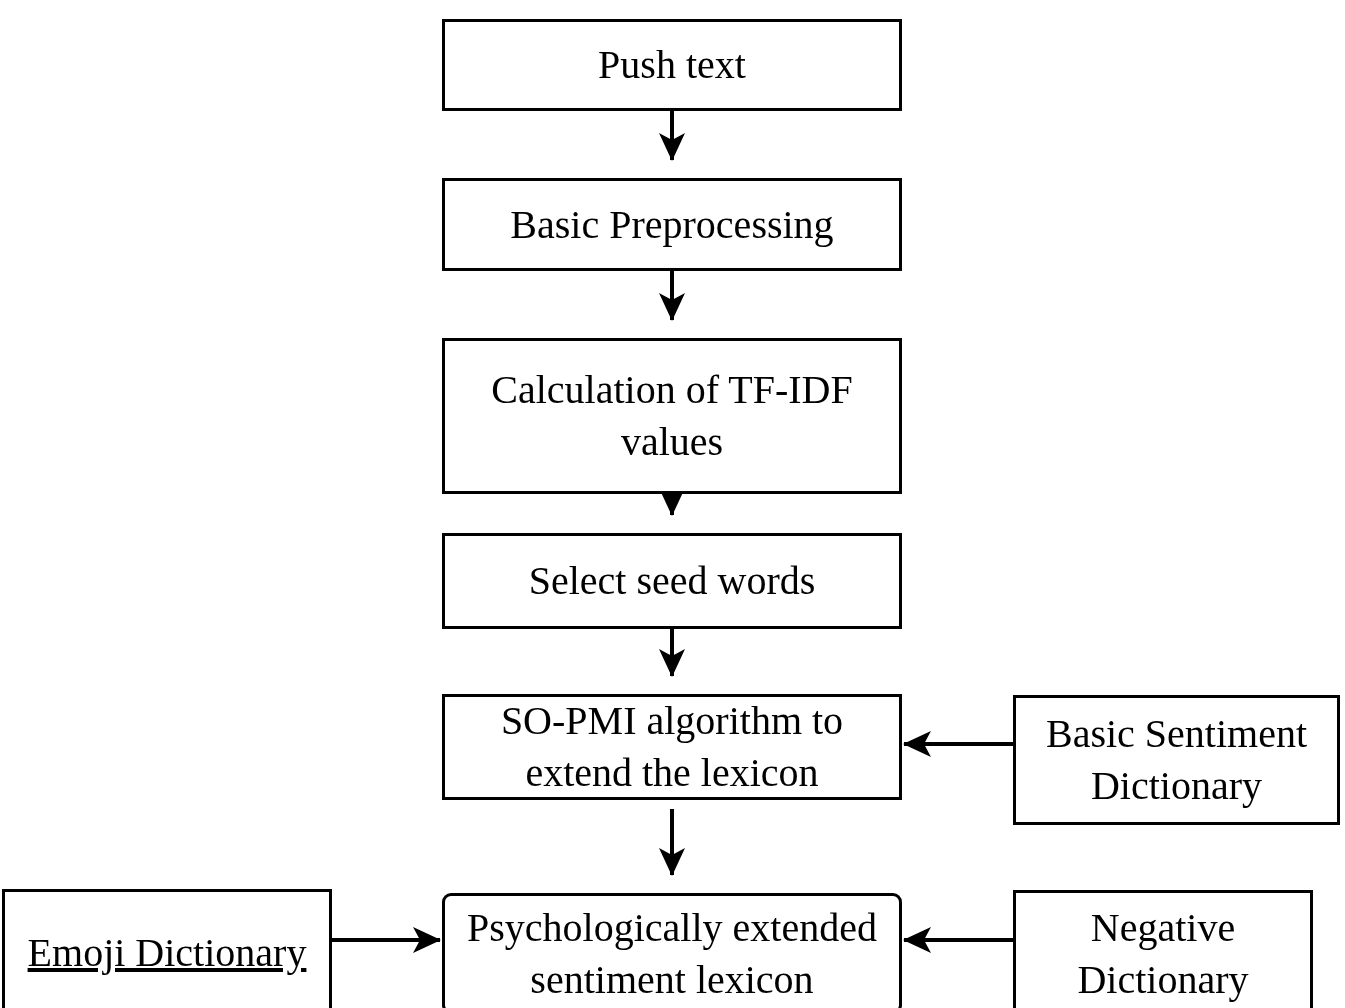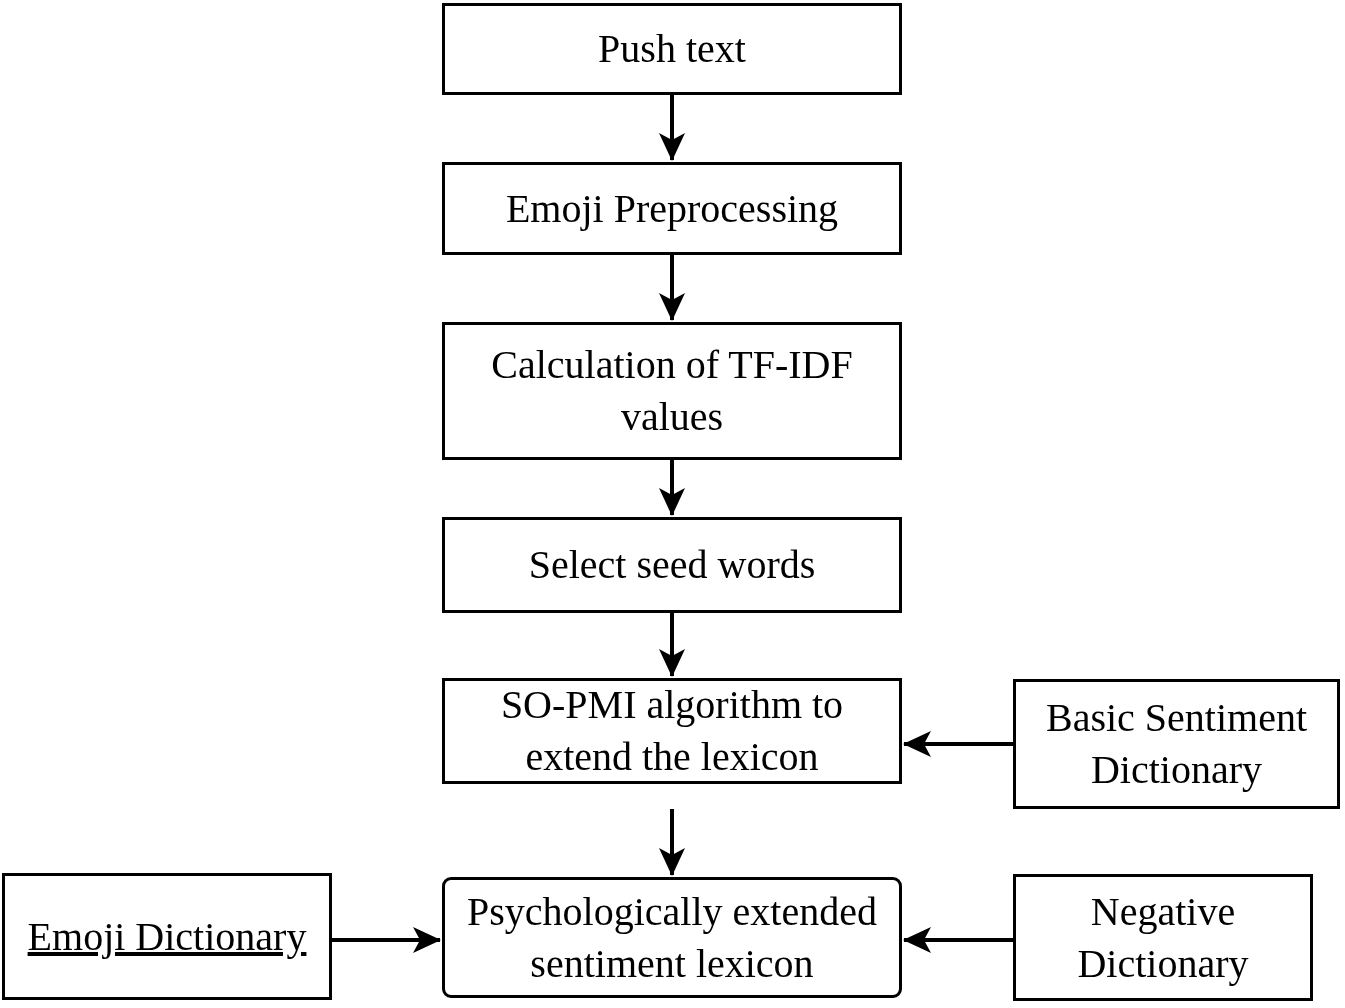--- a/index.html
+++ b/index.html
@@ -28,25 +28,26 @@
     box-sizing: border-box;
     border: 3.5px solid #000000;
     background: #ffffff;
     display: flex;
     align-items: center;
     justify-content: center;
     text-align: center;
     font-size: 40px;
     line-height: 52px;
     padding: 0 3px;
+    margin-top: 16px;
   }
   
   .n-push      { left: 442px; top: 3px;   width: 460px; height: 92px; }
   .n-preproc   { left: 442px; top: 162px; width: 460px; height: 93px; }
-  .n-tfidf     { left: 442px; top: 322px; width: 460px; height: 138px; }
+  .n-tfidf     { left: 442px; top: 322px; width: 460px; height: 156px; }
   .n-seed      { left: 442px; top: 517px; width: 460px; height: 96px; text-align: right; }
   .n-sopmi     { left: 442px; top: 678px; width: 460px; height: 106px; }
   .n-extended  { left: 442px; top: 877px; width: 460px; height: 121px; border-radius: 9px; }
   
   .n-basic     { left: 1013px; top: 679px; width: 327px; height: 130px; }
   .n-emoji     { left: 2px;    top: 873px; width: 330px; height: 127px; text-decoration: underline; }
   .n-negative  { left: 1013px; top: 874px; width: 300px; height: 127px; text-align: center; }
 </style>
 </head>
 <body>
@@ -69,21 +70,21 @@
       <line x1="332" y1="940" x2="440" y2="940" marker-end="url(#ah)"></line>
       <line x1="1013" y1="940" x2="904" y2="940" marker-end="url(#ah)"></line>
     </g>
   </svg>
 
   <div class="node n-push">
     <span>Push text</span>
   </div>
 
   <div class="node n-preproc">
-    <span>Emoji Preprocessing</span>
+    <span>Basic Preprocessing</span>
   </div>
 
   <div class="node n-tfidf">
     <span>Calculation of TF-IDF values</span>
   </div>
 
   <div class="node n-seed">
     <span>Select seed words</span>
   </div>
 

